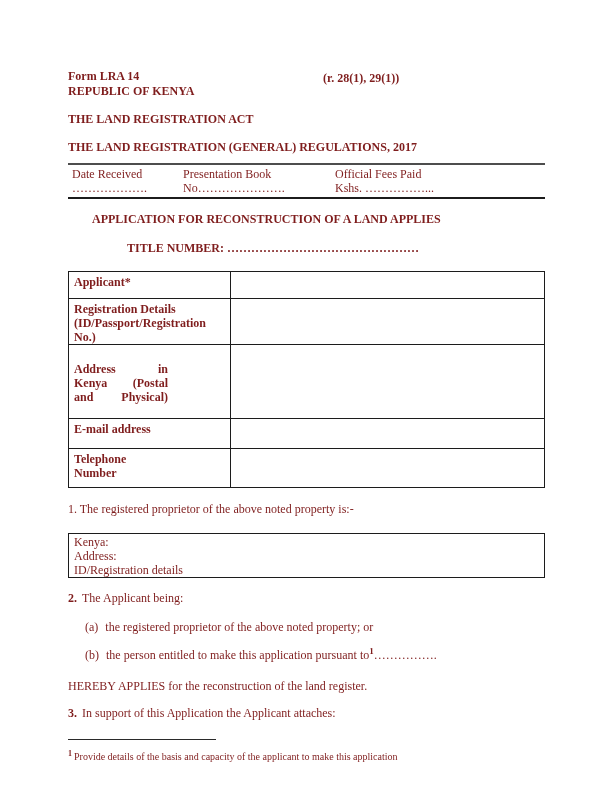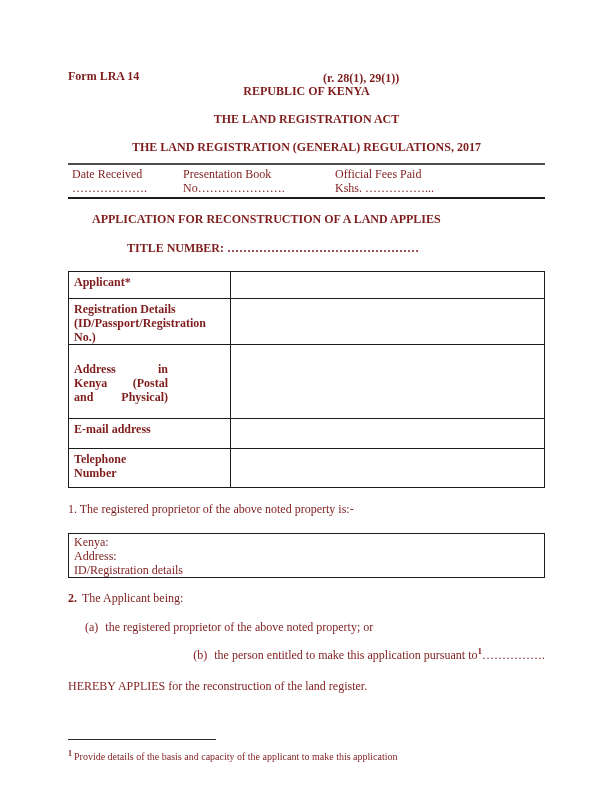--- a/index.html
+++ b/index.html
@@ -11,21 +11,21 @@
     font-family:"Liberation Serif","DejaVu Serif",serif;
     font-size:12px; line-height:14px;
     box-sizing:border-box;
     padding:69px 67px 0 68px;
     overflow:hidden;
   }
   .b { font-weight:normal; }
   
   .hdr-row { position:relative; font-weight:bold; height:14px; }
   .rule-ref { position:absolute; left:255px; top:2px; white-space:nowrap; }
-  .center-h { text-align:center; font-weight:bold; }
+  .center-h { font-weight:bold; }
   .h1k { margin-top:1px; }
   .h2k { margin-top:14px; }
   .h3k { margin-top:14px; }
   
   .strip {
     display:flex;
     margin-top:9px;
     border-top:2.5px solid #4d4d4d;
     border-bottom:2px solid #1c1c1c;
     padding:2px 0 2px 4px;
@@ -56,21 +56,21 @@
   
   .sec1-line { margin-top:14px; }
   .prop-box {
     border:1.5px solid #1c1c1c;
     margin-top:17px;
     padding:1px 5px 2px 5px;
     height:40px;
   }
   .sec-line { margin-top:13px; }
   .clause { margin:15px 0 0 17px; }
-  .clause2 { margin:14px 0 17px 17px;text-align:right; }
+  .clause2 { margin:14px 0 17px 17px; }
   .hereby { margin-top:13px; }
   .sec3 { margin-top:13px; }
   .num { padding-right:5px; font-weight:bold; }
   .marker { padding-right:7px; }
   sup.fnm { font-size:9px; font-weight:bold; line-height:0; }
   
   .footnote { position:absolute; left:68px; top:739px; width:430px; font-size:10px; line-height:19px; }
   .fn-rule { width:148px; border-top:1.5px solid #2a2a2a; margin-bottom:4px; }
   .fn-marker { font-size:8px; font-weight:bold; vertical-align:super; padding-right:2px; }
 </style>
@@ -152,19 +152,22 @@
   <div class="clause">
     <span class="marker">(a)</span><span>the registered proprietor of the above noted property; or</span>
   </div>
   <div class="clause2">
     <span class="marker">(b)</span><span>the person entitled to make this application pursuant to</span><sup class="fnm">1</sup><span>…………….</span>
   </div>
   <div class="hereby">
     <span class="b">HEREBY APPLIES</span><span> for the reconstruction of the land register.</span>
   </div>
 
+  <div class="sec3">
+    <span class="num">3.</span><span>In support of this Application the Applicant attaches:</span>
+  </div>
 
   <div class="footnote">
     <div class="fn-rule"></div>
     <span class="fn-marker">1</span><span>Provide details of the basis and capacity of the applicant to make this application</span>
   </div>
 
 </div>
 
 </body></html>

